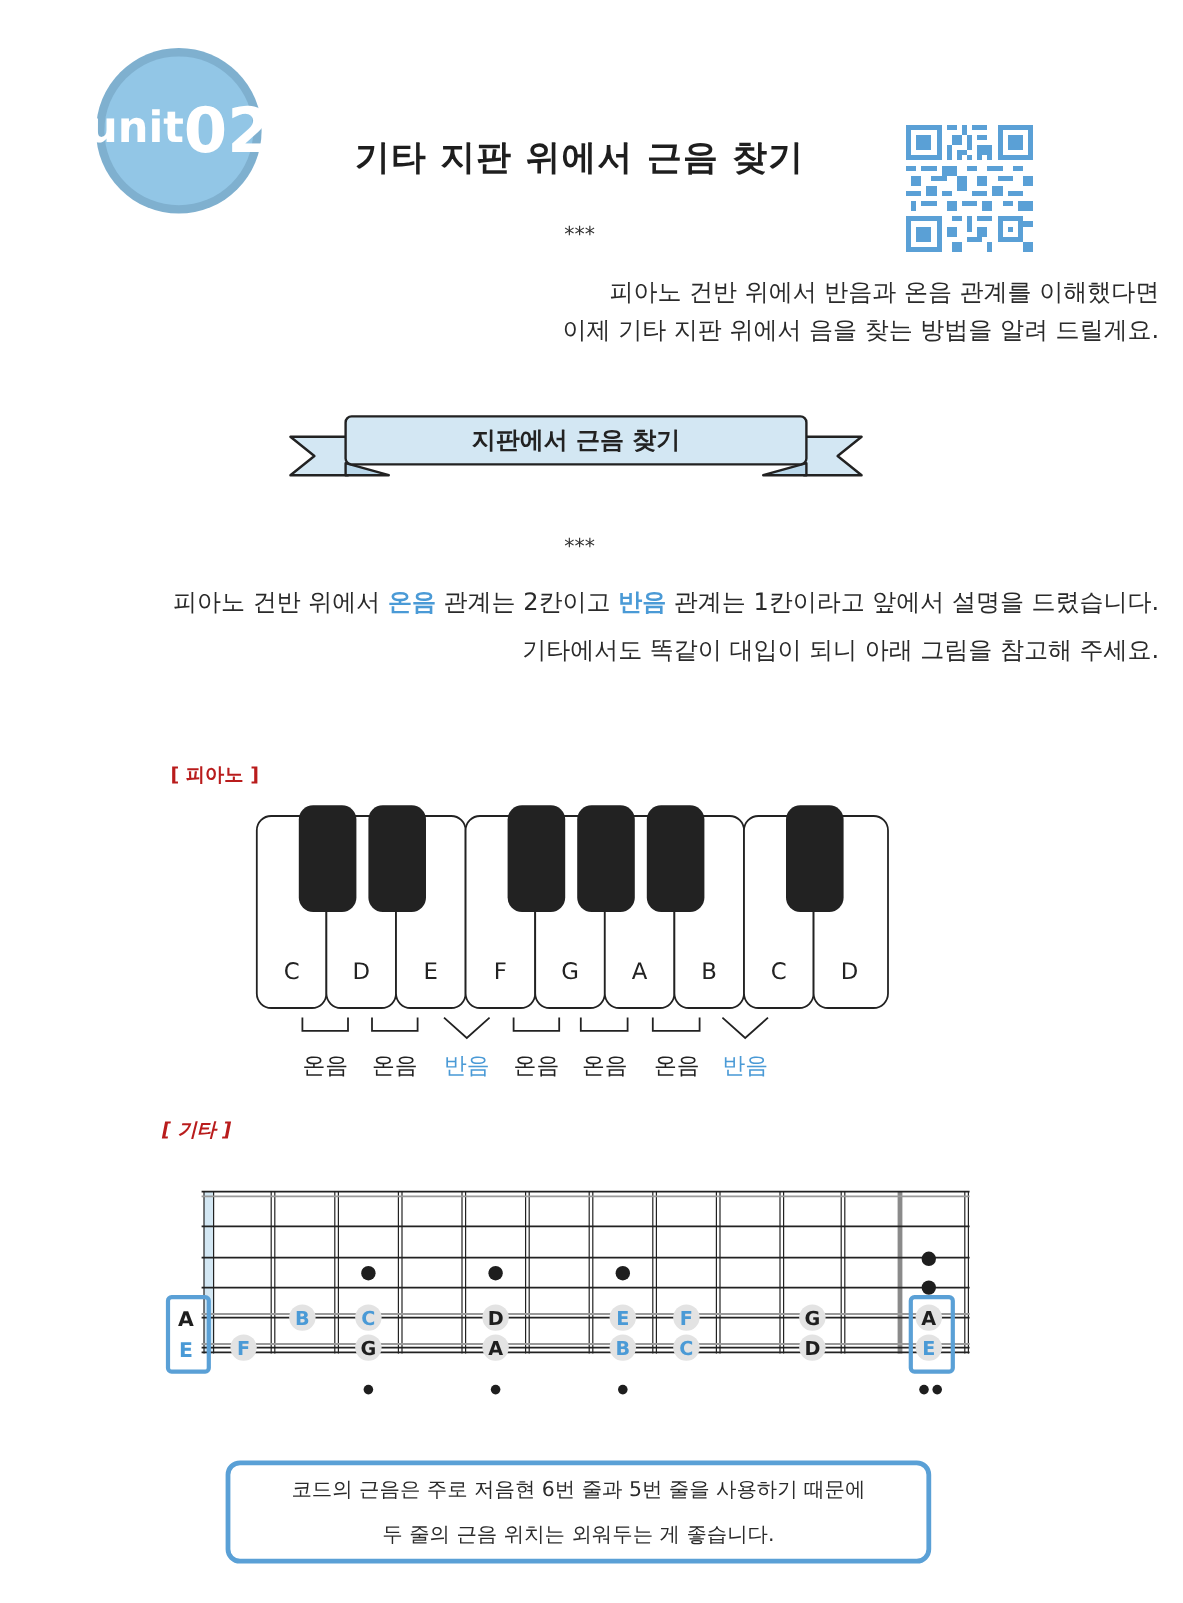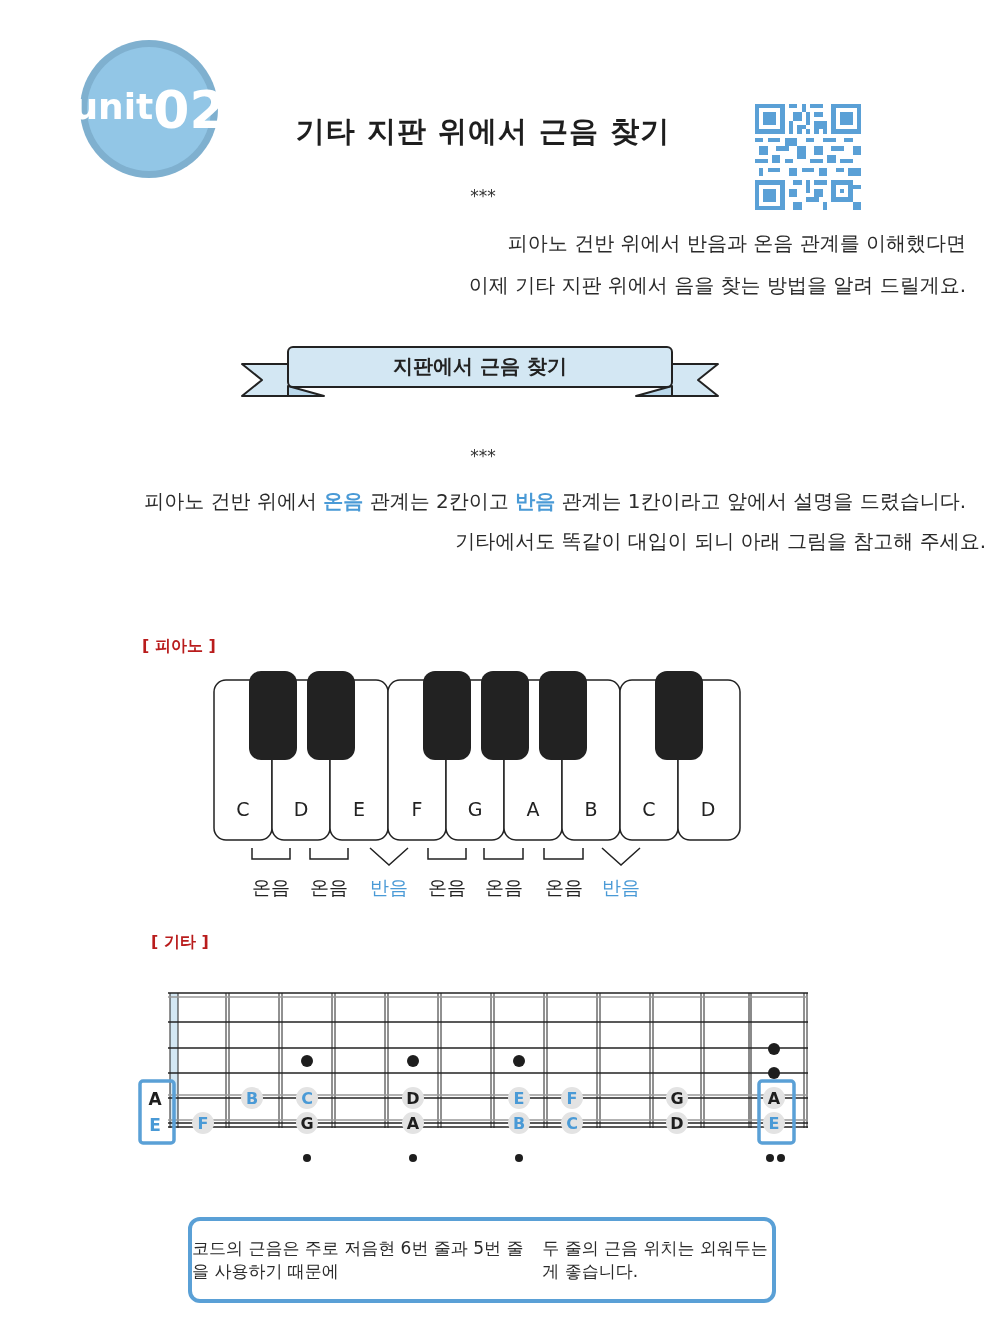--- a/index.html
+++ b/index.html
@@ -38,21 +38,21 @@
   }
 
   .section-label { position: absolute; font-size: 16px; font-weight: bold; color: #b91c1c; margin-left: 34px; }
 
   .piano { position: absolute; left: 210px; top: 668px; width: 540px; height: 240px; }
   .fretboard { position: absolute; left: 130px; top: 985px; width: 700px; height: 185px; }
 
   .callout {
     position: absolute; left: 188px; top: 1217px; width: 588px; height: 86px;
     border: 4px solid #5aa0d6; border-radius: 12px; background: #fff;
-    display: flex; flex-direction: row; align-items: center; justify-content: center; gap: 14px;
+    display: flex; flex-direction: column; align-items: center; justify-content: center; gap: 14px;
     font-size: 17px; color: #2a2a2a;
   }
 </style>
 </head>
 <body>
 
 <div class="unit-badge">
   <div class="inner">
     <span class="unit-word">unit</span>
     <span class="unit-num">02</span>
@@ -119,34 +119,34 @@
       <rect x="12" y="22" width="3" height="1"></rect>
       <rect x="16" y="23" width="1" height="2"></rect>
       <rect x="23" y="23" width="2" height="2"></rect>
   </g>
   <rect x="19" y="19" width="3" height="3" fill="#fff"></rect>
   <rect x="20" y="20" width="1" height="1" fill="#5aa0d6"></rect>
 </svg>
 
 <div class="stars" style="top:186px;">***</div>
 <p class="para" style="top:230px;">피아노 건반 위에서 반음과 온음 관계를 이해했다면</p>
-<p class="para" style="top:272px;">이제 기타 지판 위에서 음을 찾는 방법을 알려 드릴게요.</p>
+<p class="para" style="top:262px;">이제 기타 지판 위에서 음을 찾는 방법을 알려 드릴게요.</p>
 
 <svg class="ribbon" viewBox="0 0 480 56">
   <polygon points="2,20 50,20 50,52 2,52 22,36" fill="#d3e7f3" stroke="#222" stroke-width="2" stroke-linejoin="round"></polygon>
   <polygon points="478,20 430,20 430,52 478,52 458,36" fill="#d3e7f3" stroke="#222" stroke-width="2" stroke-linejoin="round"></polygon>
   <polygon points="48,42 84,52 48,52" fill="#b9d7ea" stroke="#222" stroke-width="2" stroke-linejoin="round"></polygon>
   <polygon points="432,42 396,52 432,52" fill="#b9d7ea" stroke="#222" stroke-width="2" stroke-linejoin="round"></polygon>
   <rect x="48" y="3" width="384" height="40" rx="5" fill="#d3e7f3" stroke="#222" stroke-width="2"></rect>
 </svg>
 <div class="ribbon-label">지판에서 근음 찾기</div>
 
 <div class="stars" style="top:446px;">***</div>
 <p class="para" style="top:488px;"><span>피아노 건반 위에서 </span><span class="hl">온음</span><span> 관계는 2칸이고 </span><span class="hl">반음</span><span> 관계는 1칸이라고 앞에서 설명을 드렸습니다.</span></p>
-<p class="para" style="top:528px;margin-left:20px;">기타에서도 똑같이 대입이 되니 아래 그림을 참고해 주세요.</p>
+<p class="para" style="top:528px;">기타에서도 똑같이 대입이 되니 아래 그림을 참고해 주세요.</p>
 
 <div class="section-label" style="left:108px; top:636px;">[ 피아노 ]</div>
 
 <svg class="piano" viewBox="0 0 540 240">
   <g fill="#ffffff" stroke="#222" stroke-width="1.5">
     <rect x="4" y="12" width="58" height="160" rx="12"></rect>
     <rect x="62" y="12" width="58" height="160" rx="12"></rect>
     <rect x="120" y="12" width="58" height="160" rx="12"></rect>
     <rect x="178" y="12" width="58" height="160" rx="12"></rect>
     <rect x="236" y="12" width="58" height="160" rx="12"></rect>
@@ -187,21 +187,21 @@
     <text x="61" y="226" fill="#222">온음</text>
     <text x="119" y="226" fill="#222">온음</text>
     <text x="179" y="226" fill="#4a9ad6">반음</text>
     <text x="237" y="226" fill="#222">온음</text>
     <text x="294" y="226" fill="#222">온음</text>
     <text x="354" y="226" fill="#222">온음</text>
     <text x="411" y="226" fill="#4a9ad6">반음</text>
   </g>
 </svg>
 
-<div class="section-label" style="left:117px; top:932px;">[ 기타 ]</div>
+<div class="section-label" style="left:101px; top:932px;font-style:italic;">[ 기타 ]</div>
 
 <svg class="fretboard" viewBox="0 0 700 185">
 
   <rect x="40" y="8" width="8" height="135" fill="#d3e7f3"></rect>
   <g stroke="#222" stroke-width="1">
     <line x1="40" y1="8" x2="40" y2="143"></line>
       <line x1="48" y1="8" x2="48" y2="143"></line>
     <line x1="96" y1="8" x2="96" y2="143"></line>
       <line x1="99" y1="8" x2="99" y2="143"></line>
     <line x1="149" y1="8" x2="149" y2="143"></line>

